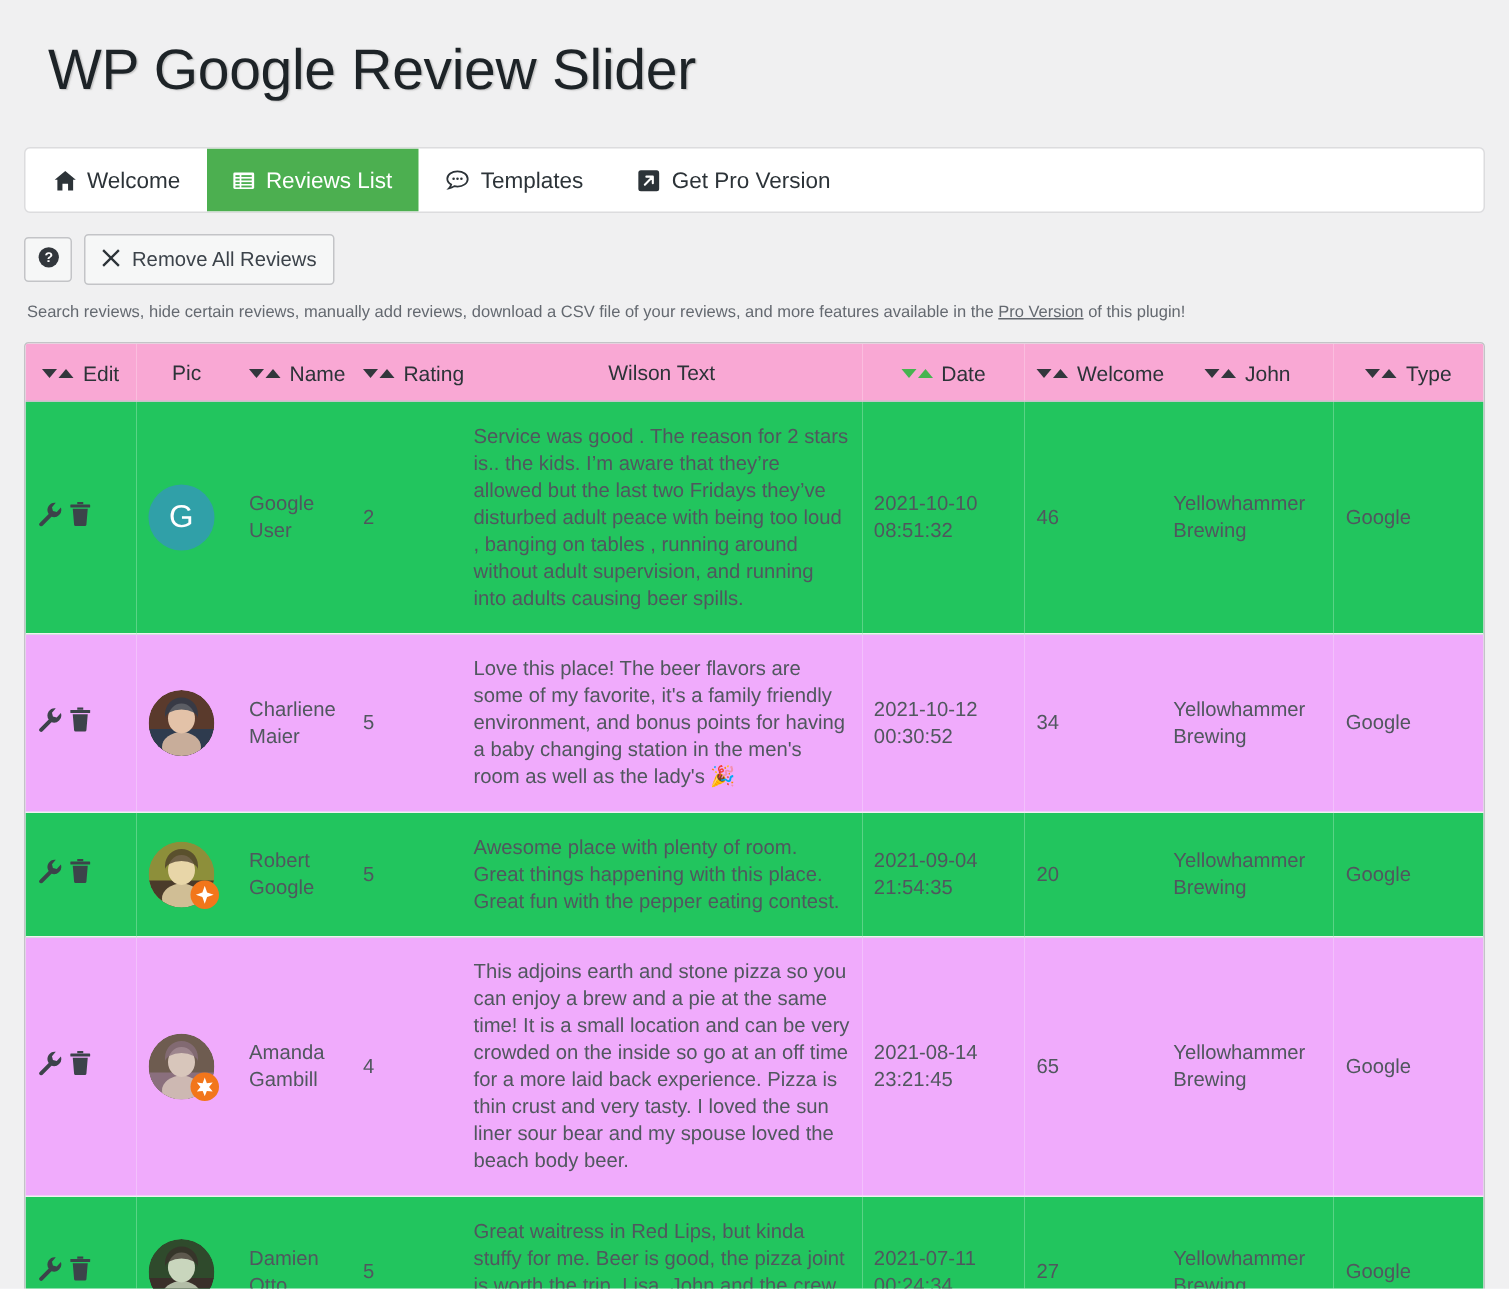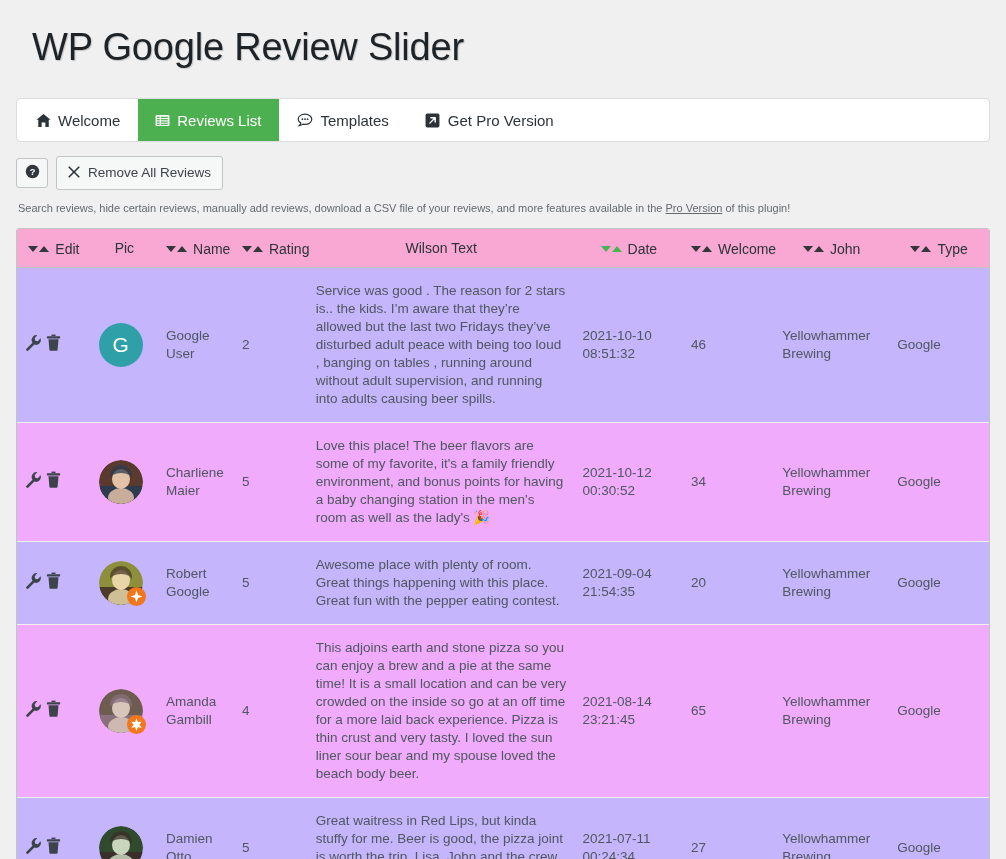--- a/index.html
+++ b/index.html
@@ -155,21 +155,21 @@
   .sort-ico.active .tri-up   { border-bottom-color: #46b450; }
 
   table.reviews tbody td {
     font-size: 13.5px;
     color: #50575e;
     padding: 14px 8px;
     vertical-align: middle;
     line-height: 18px;
     border-bottom: 1px solid #f0f0f1;
   }
-  table.reviews tbody tr.odd td { background: #c4b5fd; }
+  table.reviews tbody tr.odd td { background: #22c55e; }
   table.reviews tbody tr.even td { background: #f0abfc; }
 
   
   .col-edit   { width: 68px; }
   .col-pic    { width: 62px; }
   .col-name   { width: 70px; }
   .col-rating { width: 68px; }
   .col-text   { width: 246px; }
   .col-date   { width: 100px; }
   .col-length { width: 84px; }

